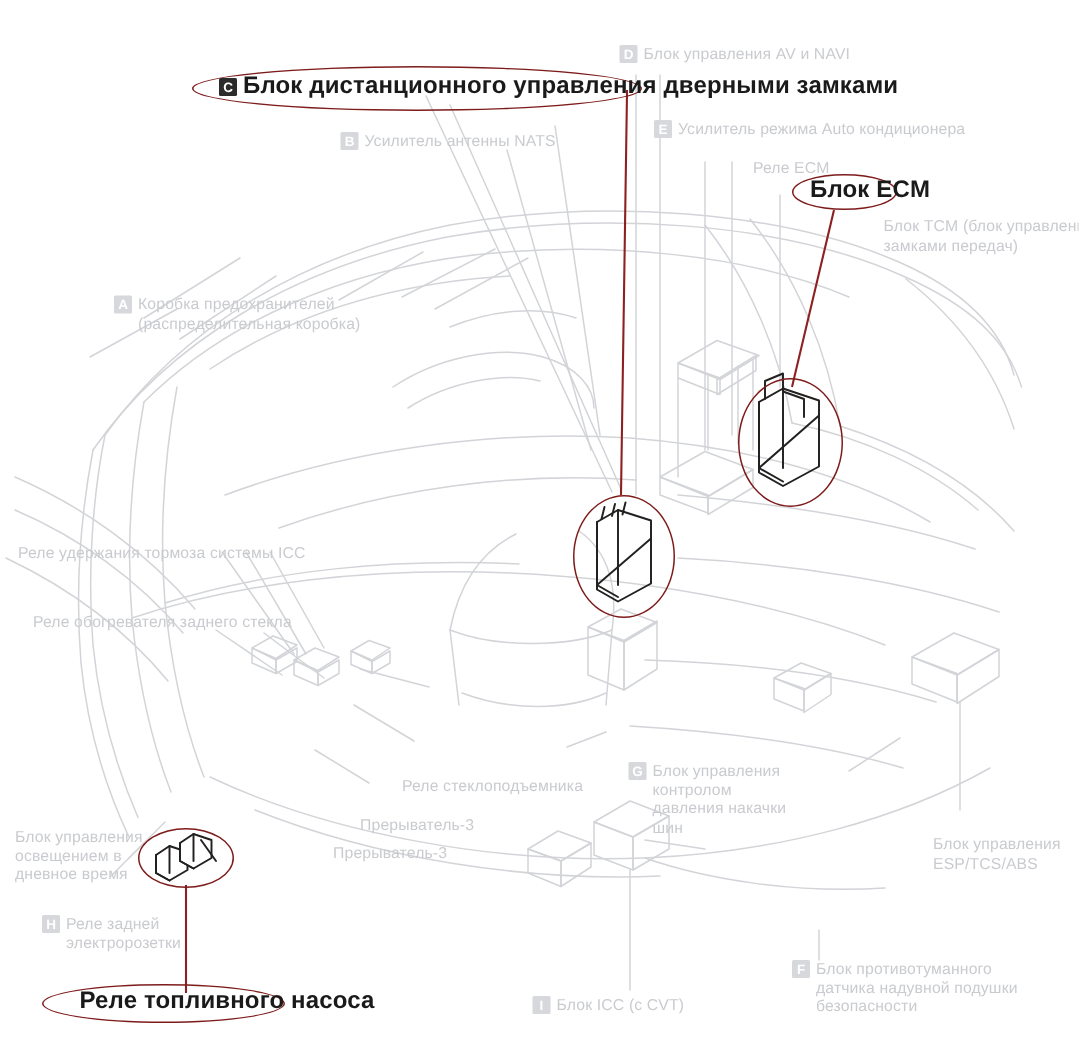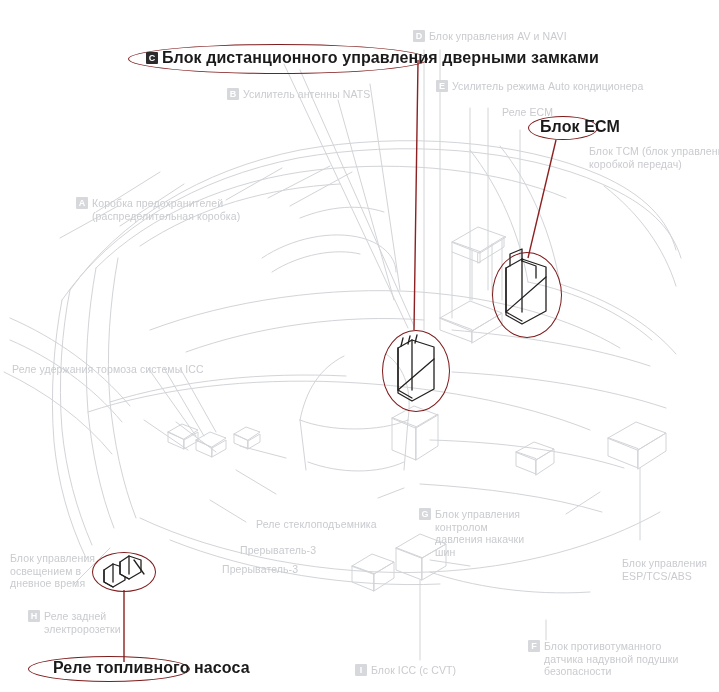--- a/index.html
+++ b/index.html
@@ -274,36 +274,39 @@
 
   <div class="label faded" style="left:502px; top:106px;">
     <span class="txt">Реле ECM</span>
   </div>
 
   <div class="label hl" style="left:540px; top:121px;text-align:center;">
     <span class="txt">Блок ECM</span>
   </div>
 
   <div class="label faded" style="left:589px; top:145px;">
-    <span class="txt"><span>Блок TCM (блок управления</span><br><span>коробкой передач)</span></span>
+    <span class="txt"><span>Блок TCM (блок управления</span><br><span>замками передач)</span></span>
   </div>
 
   <div class="label faded" style="left:76px; top:197px;">
     <span class="badge">A</span>
     <span class="txt"><span>Коробка предохранителей</span><br><span>(распределительная коробка)</span></span>
   </div>
 
   <div class="label faded" style="left:12px; top:363px;justify-content:center;">
     <span class="txt">Реле удержания тормоза системы ICC</span>
   </div>
 
-
-
-
-  <div class="label faded" style="left:256px; top:518px;">
+  <div class="label faded" style="left:22px; top:409px;">
+    <span class="txt">Реле обогревателя заднего стекла</span>
+  </div>
+
+
+
+  <div class="label faded" style="left:268px; top:518px;">
     <span class="txt">Реле стеклоподъемника</span>
   </div>
 
   <div class="label faded" style="left:240px; top:544px;">
     <span class="txt">Прерыватель-3</span>
   </div>
 
   <div class="label faded" style="left:222px; top:563px;">
     <span class="txt">Прерыватель-3</span>
   </div>

